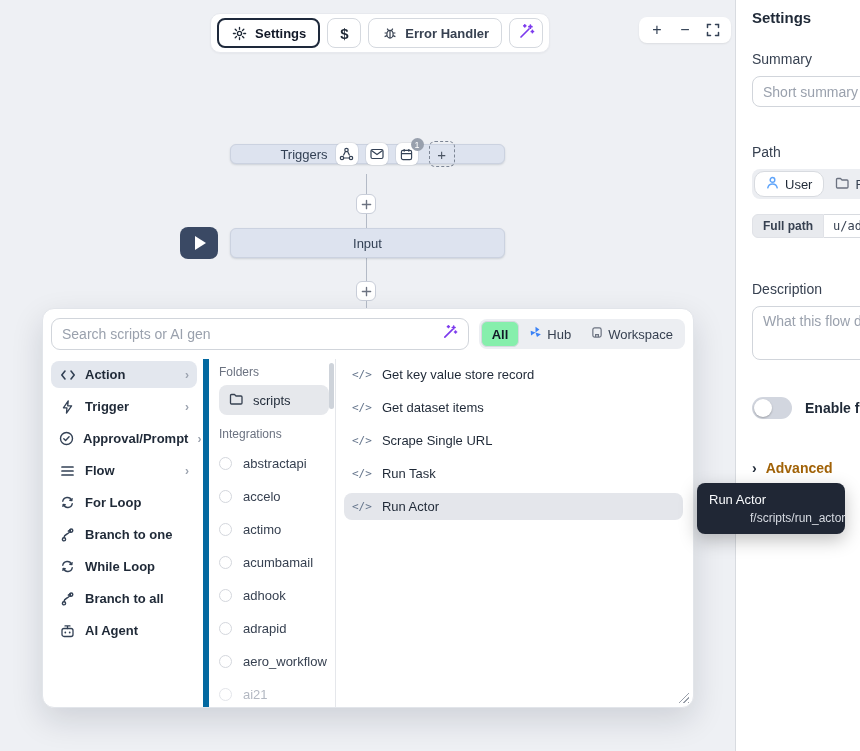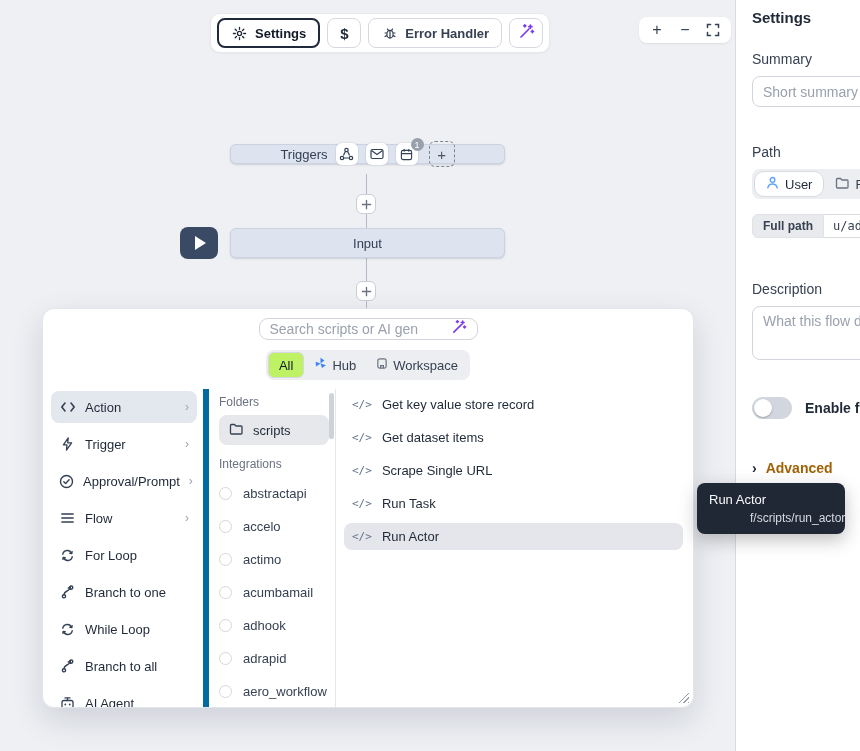--- a/index.html
+++ b/index.html
@@ -38,35 +38,35 @@
   .trig-add { width:26px; height:26px; border:1.5px dashed #7c8594; border-radius:6px; margin-left:3px;
               display:flex; align-items:center; justify-content:center; color:#4b5563; font-size:15px; cursor:pointer; }
   .play-btn { position:absolute; left:180px; top:227px; width:38px; height:32px; background:#3a4964;
               border-radius:8px; display:flex; align-items:center; justify-content:center; cursor:pointer; }
   .play-tri { width:0; height:0; border-left:11px solid #fff; border-top:7px solid transparent; border-bottom:7px solid transparent; margin-left:3px; }
 
   
   .modal { position:absolute; left:42px; top:308px; width:652px; height:400px; background:#fff;
            border:1px solid #e2e5ea; border-radius:12px; box-shadow:0 12px 32px rgba(15,23,42,.14);
            display:flex; flex-direction:column; z-index:20; }
-  .modal-top { display:flex; align-items:center; gap:10px; padding:9px 8px 5px 8px;flex-direction:column; }
+  .modal-top { display:flex; align-items:center; gap:10px; padding:9px 8px 5px 8px; }
   .search-box { flex:1; height:32px; border:1px solid #d1d5db; border-radius:9px; display:flex;
                 align-items:center; padding:0 10px; background:#fff; }
   .search-box input { flex:1; border:none; outline:none; font-size:14px; color:#1f2937; background:transparent;
                       font-family:"Liberation Sans", sans-serif; }
   .search-box input::placeholder { color:#9aa1ad; }
   .tabs { display:flex; align-items:center; background:#eceef2; border-radius:8px; padding:2px; height:30px; }
   .tab { display:flex; align-items:center; gap:5px; height:26px; padding:0 10px; font-size:13px;
          color:#374151; border-radius:6px; cursor:pointer; white-space:nowrap; }
-  .tab.selected { background:#bef264; border:1px solid #d5d9df; font-weight:400; color:#111827; }
+  .tab.selected { background:#86efac; border:1px solid #d5d9df; font-weight:700; color:#111827; }
 
   .modal-body { flex:1; display:flex; overflow:hidden; padding:4px 4px 0 8px; position:relative; }
   .col-sidebar { width:152px; padding:2px 6px 0 0; }
-  .sidebar-item { display:flex; align-items:center; gap:9px; height:27px; padding:16px 8px; border-radius:8px;
-                  font-size:13px; color:#1f2937; font-weight:400; margin-bottom:5px; cursor:pointer; }
+  .sidebar-item { display:flex; align-items:center; gap:9px; height:27px; padding:8px 8px; border-radius:8px;
+                  font-size:13px; color:#1f2937; font-weight:700; margin-bottom:5px; cursor:pointer; }
   .sidebar-item.selected { background:#e3e7ee; }
   .sidebar-item .chev { margin-left:auto; color:#9ca3af; font-size:12px; }
   .icon16 { width:17px; display:flex; justify-content:center; }
 
   .col-middle { width:132px; border-left:6px solid #0369a1; padding:0 6px 0 10px; position:relative; overflow:hidden; }
   .col-label { font-size:12px; color:#6b7280; margin:6px 0 6px; }
   .folder-item { display:flex; align-items:center; gap:10px; background:#e6e8ec; border-radius:8px;
                  height:30px; padding:0 10px; font-size:13px; color:#1f2937; cursor:pointer; }
   .integration-item { display:flex; align-items:center; gap:11px; height:33px; font-size:13px; color:#374151; cursor:pointer; }
   .int-circle { width:13px; height:13px; border:1.5px solid #d4d7dd; border-radius:50%; flex:none; }

